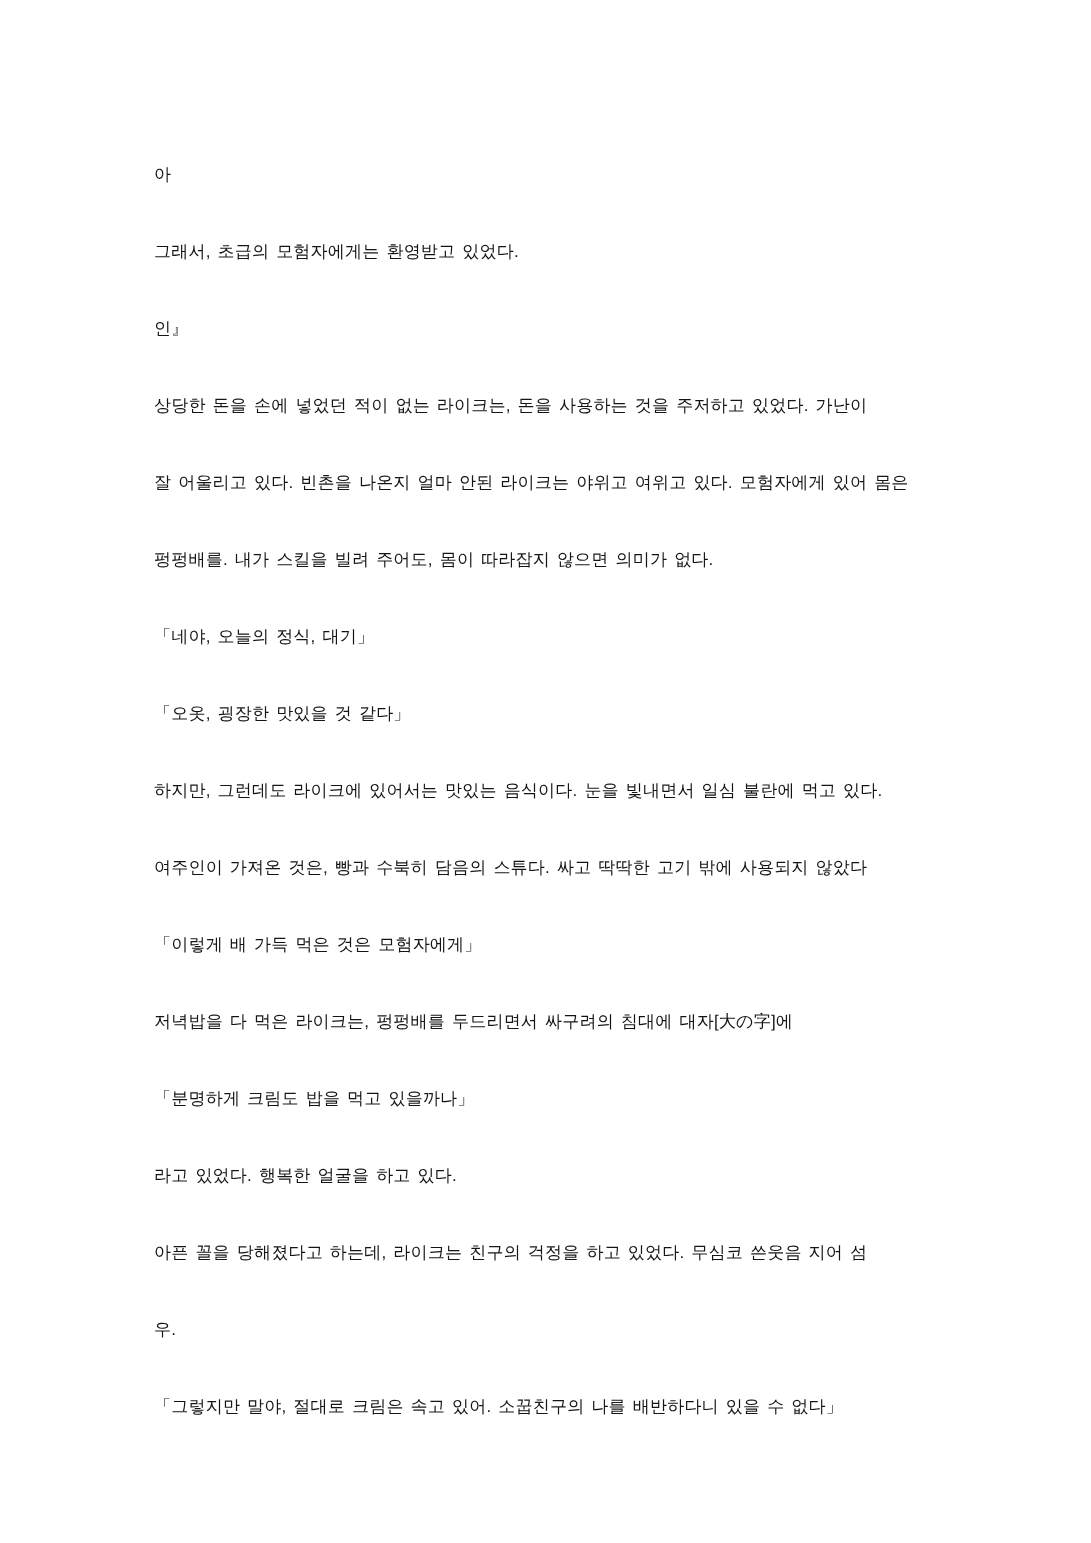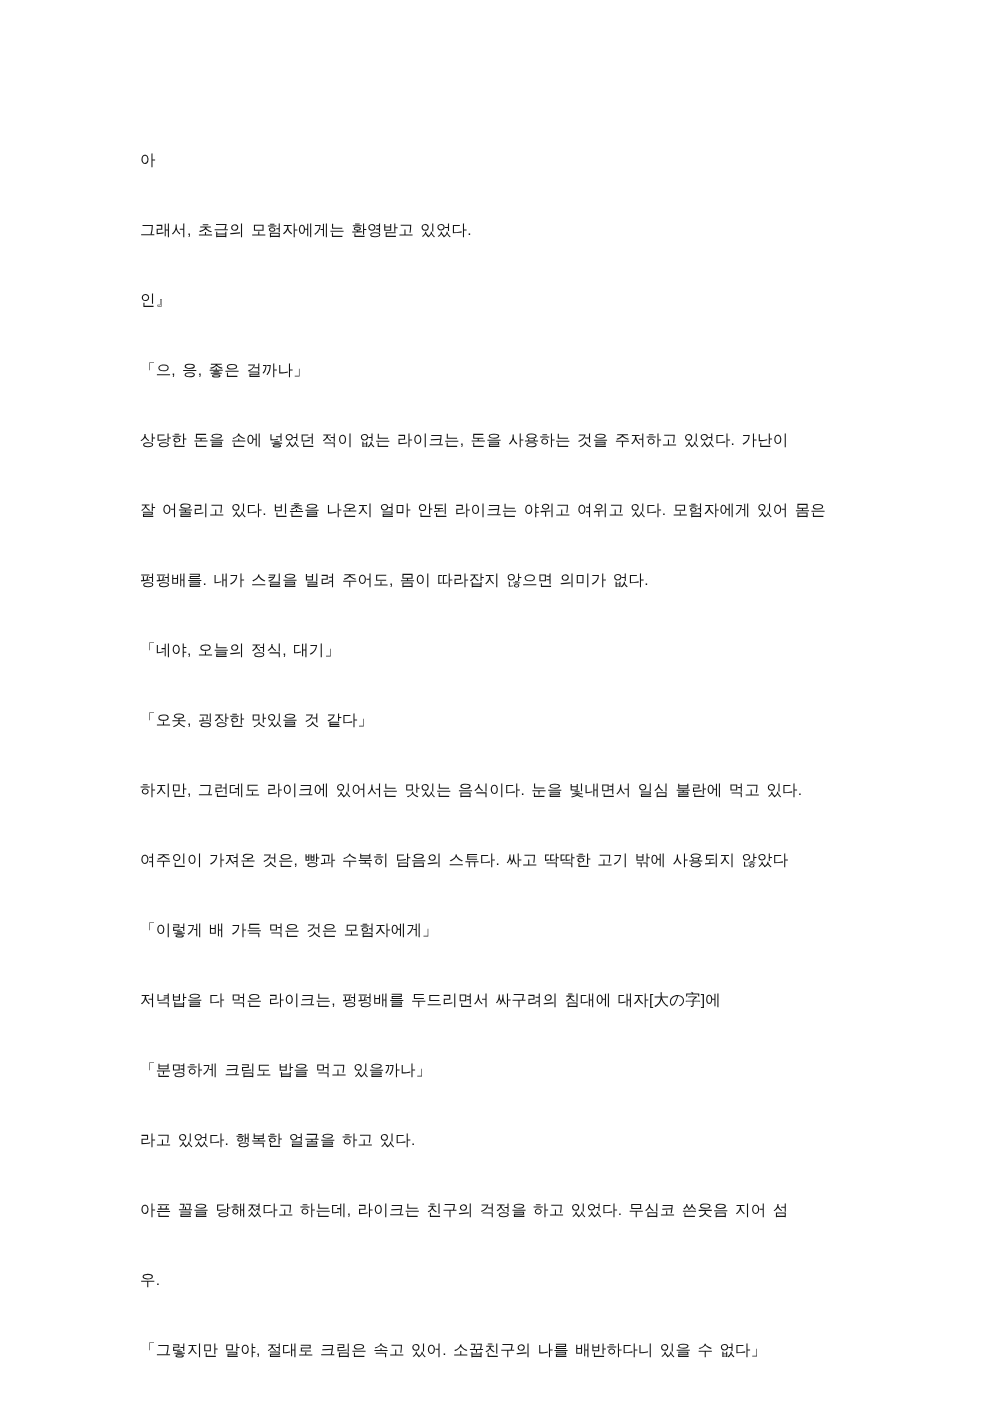--- a/index.html
+++ b/index.html
@@ -48,21 +48,20 @@
 </style>
 </head>
 <body>
 
 <div class="page">
   <div class="doc-body">
 
     <p class="para nojust">아</p>
     <p class="para nojust">그래서, 초급의 모험자에게는 환영받고 있었다.</p>
     <p class="para nojust tight">인』</p>
-    <p class="para nojust">「으, 응, 좋은 걸까나」</p>
     <p class="para">상당한 돈을 손에 넣었던 적이 없는 라이크는, 돈을 사용하는 것을 주저하고 있었다. 가난이</p>
     <p class="para">잘 어울리고 있다. 빈촌을 나온지 얼마 안된 라이크는 야위고 여위고 있다. 모험자에게 있어 몸은</p>
     <p class="para nojust tight">펑펑배를. 내가 스킬을 빌려 주어도, 몸이 따라잡지 않으면 의미가 없다.</p>
     <p class="para nojust">「네야, 오늘의 정식, 대기」</p>
     <p class="para nojust">「오옷, 굉장한 맛있을 것 같다」</p>
     <p class="para">하지만, 그런데도 라이크에 있어서는 맛있는 음식이다. 눈을 빛내면서 일심 불란에 먹고 있다.</p>
     <p class="para">여주인이 가져온 것은, 빵과 수북히 담음의 스튜다. 싸고 딱딱한 고기 밖에 사용되지 않았다</p>
     <p class="para nojust">「이렇게 배 가득 먹은 것은 모험자에게」</p>
     <p class="para nojust">저녁밥을 다 먹은 라이크는, 펑펑배를 두드리면서 싸구려의 침대에 대자[大の字]에</p>
     <p class="para nojust">「분명하게 크림도 밥을 먹고 있을까나」</p>

